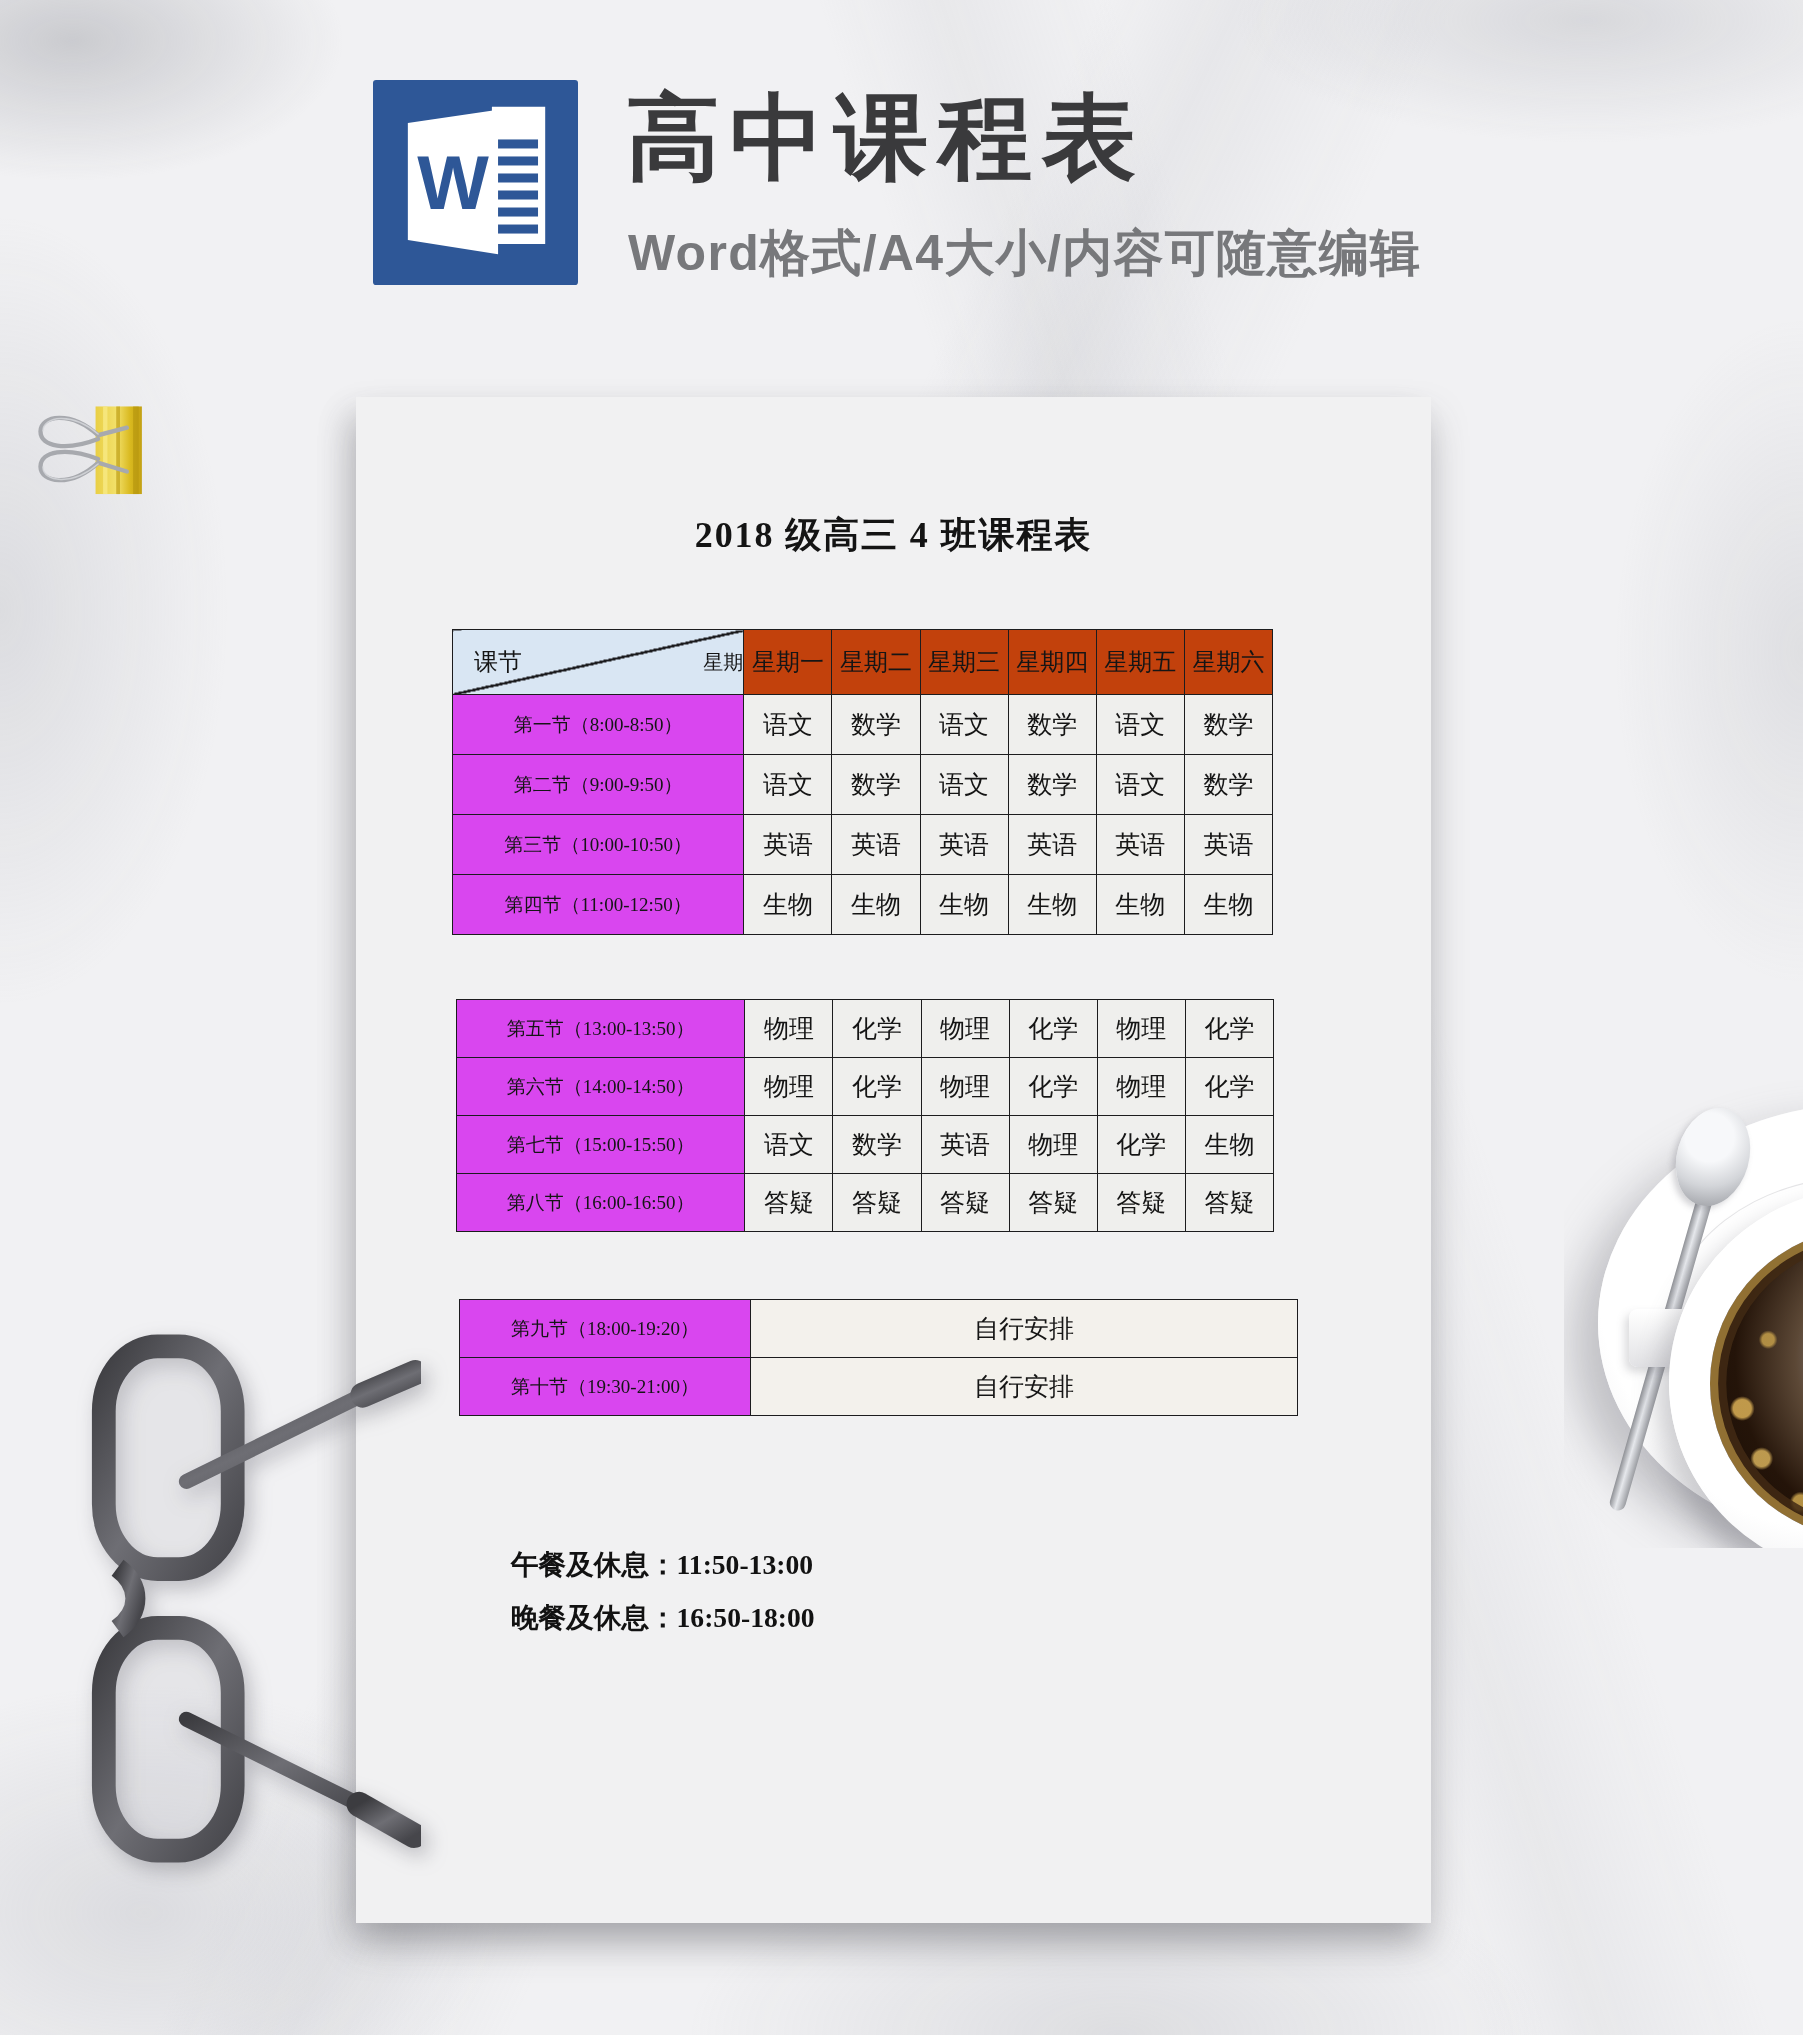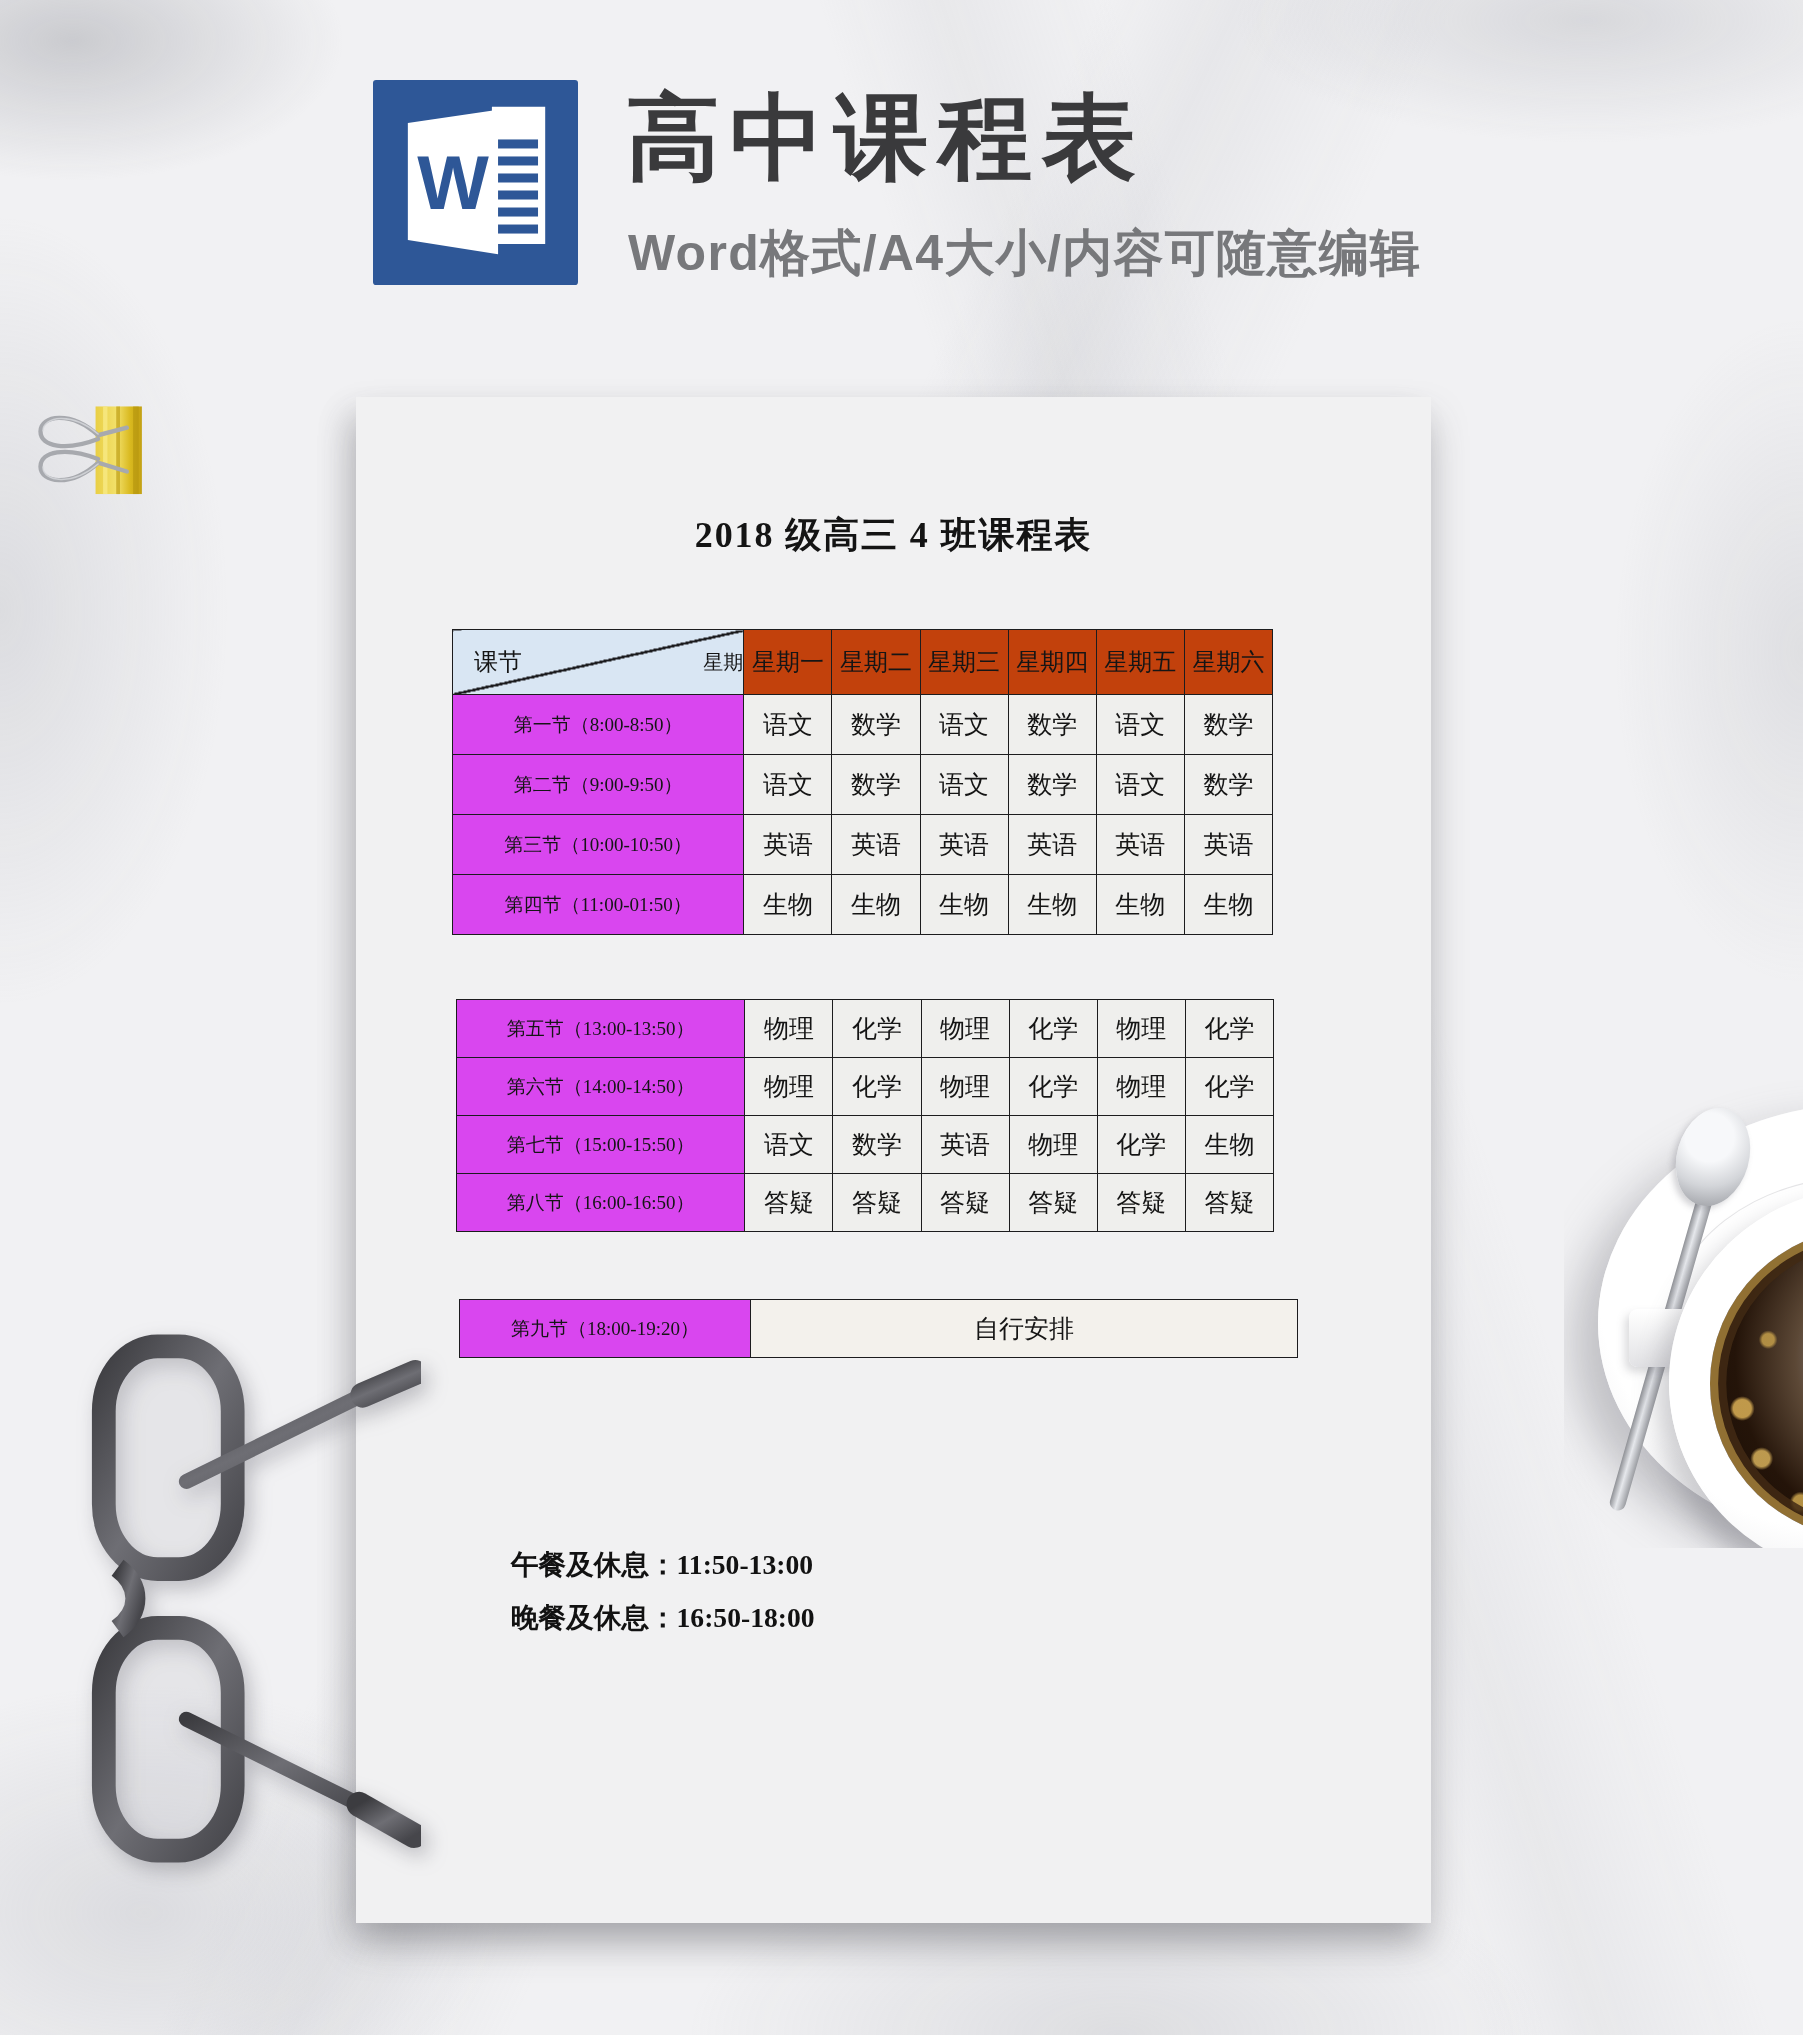--- a/index.html
+++ b/index.html
@@ -187,21 +187,21 @@
     <tr class="brow">
       <th class="cell-period">第三节（10:00-10:50）</th>
       <td class="cell-subject">英语</td>
       <td class="cell-subject">英语</td>
       <td class="cell-subject">英语</td>
       <td class="cell-subject">英语</td>
       <td class="cell-subject">英语</td>
       <td class="cell-subject">英语</td>
     </tr>
     <tr class="brow">
-      <th class="cell-period">第四节（11:00-01:50）</th>
+      <th class="cell-period">第四节（11:00-12:50）</th>
       <td class="cell-subject">生物</td>
       <td class="cell-subject">生物</td>
       <td class="cell-subject">生物</td>
       <td class="cell-subject">生物</td>
       <td class="cell-subject">生物</td>
       <td class="cell-subject">生物</td>
     </tr>
   </tbody>
     </table>
 
@@ -256,20 +256,24 @@
     </table>
 
   <table class="sched t3">
     <colgroup>
         <col style="width:291px">
         <col style="width:547px">
       </colgroup>
     <tbody>
     <tr class="brow">
       <th class="cell-period">第九节（18:00-19:20）</th>
+      <td class="cell-activity">自行安排</td>
+    </tr>
+    <tr class="brow">
+      <th class="cell-period">第十节（19:30-21:00）</th>
       <td class="cell-activity">自行安排</td>
     </tr>
   </tbody>
     </table>
 
   <div class="note note1">午餐及休息：11:50-13:00</div>
   <div class="note note2">晚餐及休息：16:50-18:00</div>
 </div>
 
 <svg class="eyeglasses" viewBox="0 0 585 895">

